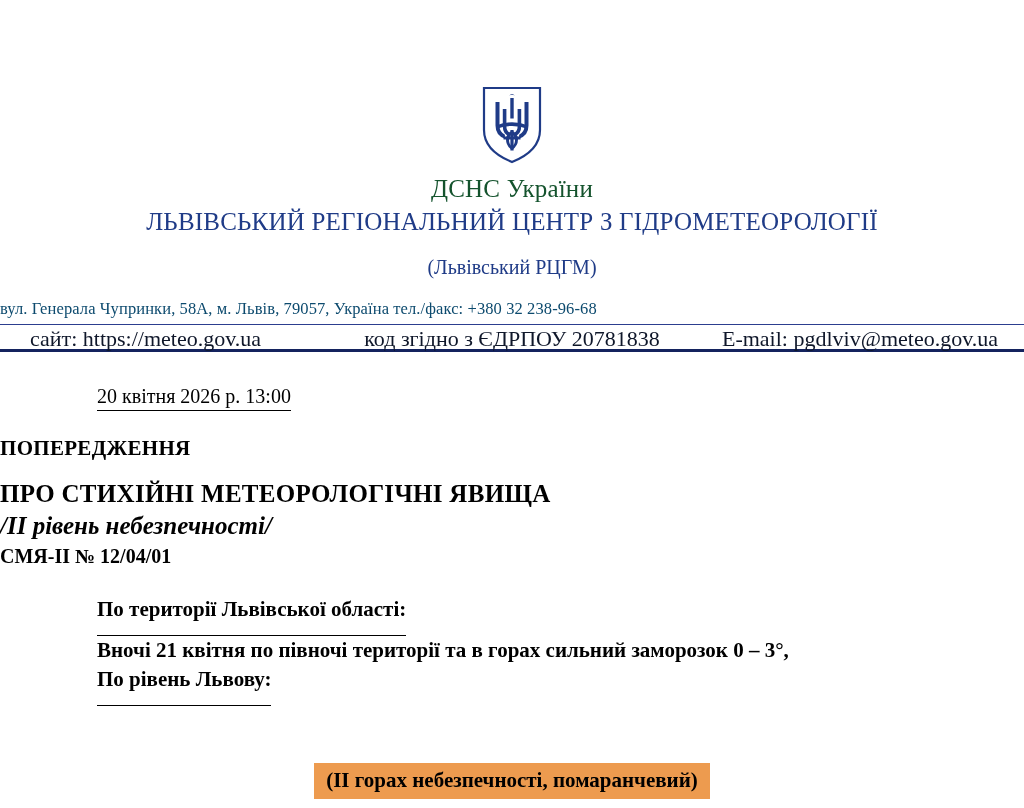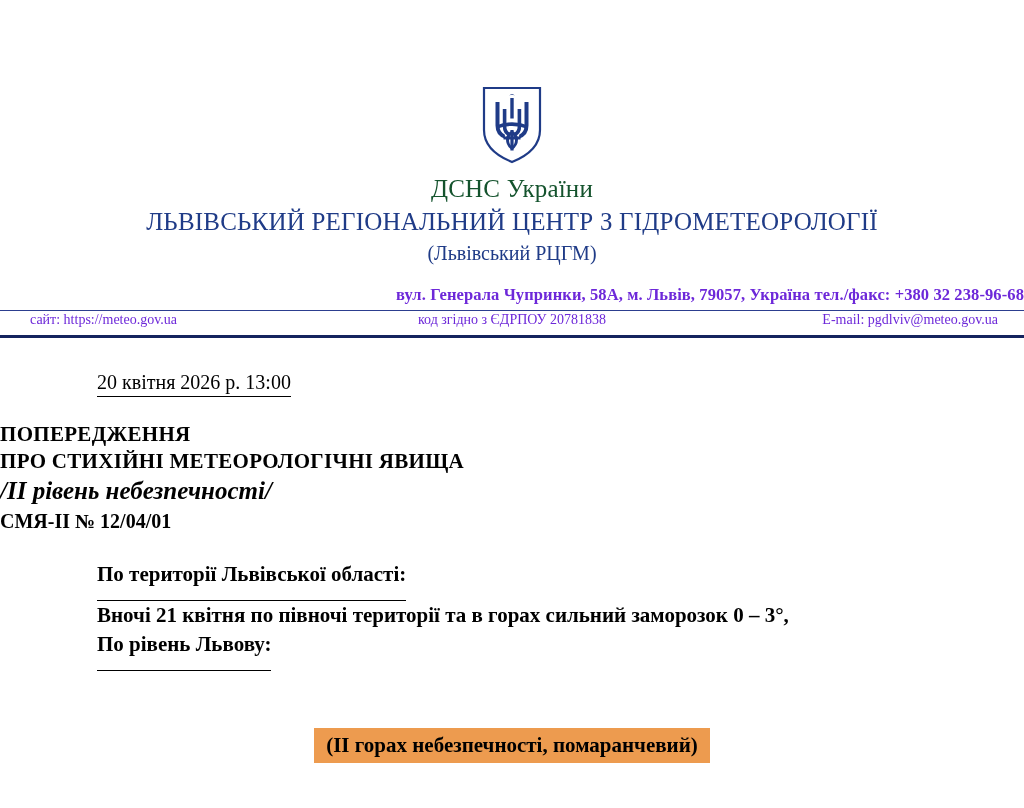--- a/index.html
+++ b/index.html
@@ -42,47 +42,47 @@
   }
   .org-line-2 {
     margin-top: 7px;
     font-size: 25px;
     color: #1F3B87;
     letter-spacing: 0.2px;
     line-height: 1.05;
     white-space: nowrap;
   }
   .org-line-3 {
-    margin-top: 7px;
+    margin-top: 21px;
     font-size: 20px;
     color: #1F3B87;
     line-height: 1.05;
   }
 
   .address-line {
     margin-top: 21px;
     font-size: 16.5px;
-    font-weight: bold;
-    color: #6d28d9;
-    text-align: right;
+    font-weight: normal;
+    color: #0c4a6e;
+    text-align: left;
     letter-spacing: 0.1px;
     white-space: nowrap;
   }
 
   .rule-top {
     margin-top: 5px;
     height: 1px;
     background: #2C3E8F;
     width: 1024px;
   }
   .contact-row {
     position: relative;
     height: 24px;
-    font-size: 14px;
-    color: #6d28d9;
+    font-size: 22px;
+    color: #0f172a;
   }
   .contact-left {
     position: absolute;
     left: 30px;
     top: 1px;
     white-space: nowrap;
   }
   .contact-center {
     position: absolute;
     left: 0;
@@ -119,23 +119,24 @@
     margin-top: 24px;
     font-weight: bold;
     color: #000000;
   }
   .title-1 {
     font-size: 21px;
     letter-spacing: 0.3px;
     line-height: 1.3;
   }
   .title-2 {
-    font-size: 21px;
+    font-size: 25px;
     letter-spacing: 0.3px;
     line-height: 1.3;
+    margin-top: 16px;
   }
   .title-3 {
     font-size: 25px;
     line-height: 1.3;
     font-style: italic;
   }
   .title-4 {
     font-size: 20px;
     line-height: 1.3;
   }

